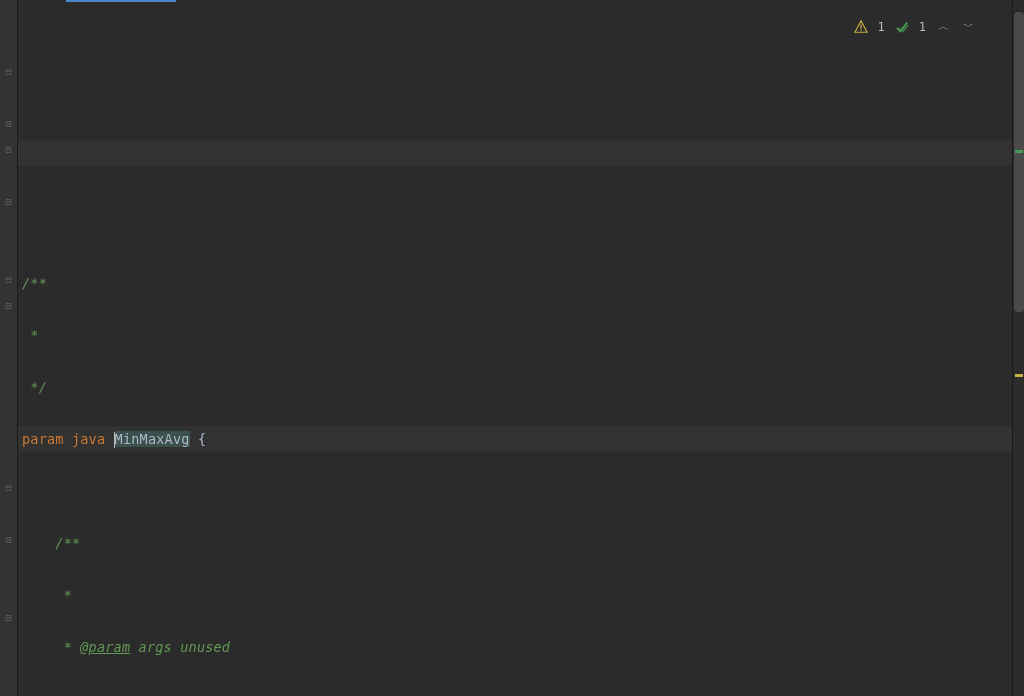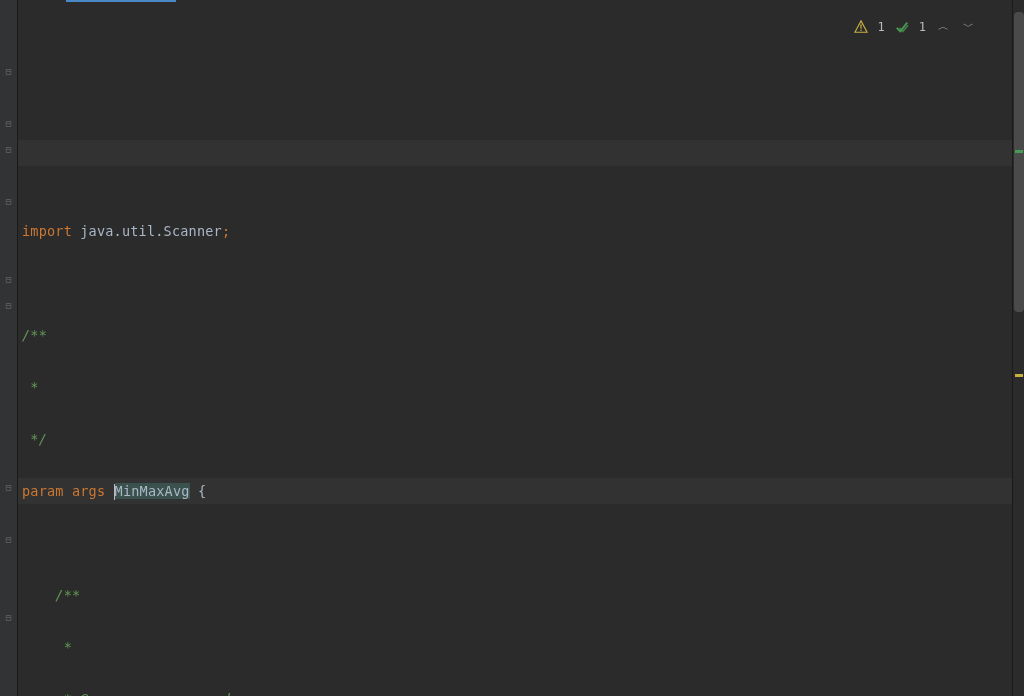--- a/index.html
+++ b/index.html
@@ -140,26 +140,25 @@
       <svg class="check-icon" viewBox="0 0 16 16">
         <path d="M2 9 L6 13 L14 3" fill="none" stroke="#499c54" stroke-width="2"></path>
         <path d="M5 9 L9 13 L15 6" fill="none" stroke="#499c54" stroke-width="2" opacity="0.7"></path>
       </svg>
       <span class="status-count">1</span>
       <span class="chev">︿</span>
       <span class="chev">﹀</span>
     </div>
 
     <div class="code-content">
-<div class="line"><span class="kw">import</span><span> java.util.Scanner</span><span class="semicolon">;</span></div>
 <div class="line"></div>
 <div class="line"><span class="doccomment">/**</span></div>
 <div class="line"><span class="doccomment"> *</span></div>
 <div class="line"><span class="doccomment"> */</span></div>
-<div class="line current"><span class="kw">param </span><span class="kw">args </span><span class="caret"></span><span class="hl-sel">MinMaxAvg</span><span> {</span></div>
+<div class="line current"><span class="kw">param </span><span class="kw">java </span><span class="caret"></span><span class="hl-sel">MinMaxAvg</span><span> {</span></div>
 <div class="line"></div>
 <div class="line"><span class="doccomment">    /**</span></div>
 <div class="line"><span class="doccomment">     *</span></div>
 <div class="line"><span class="doccomment">     * </span><span class="doctag">@param</span><span class="doccomment"> args unused</span></div>
 
 
 
 
 
 

